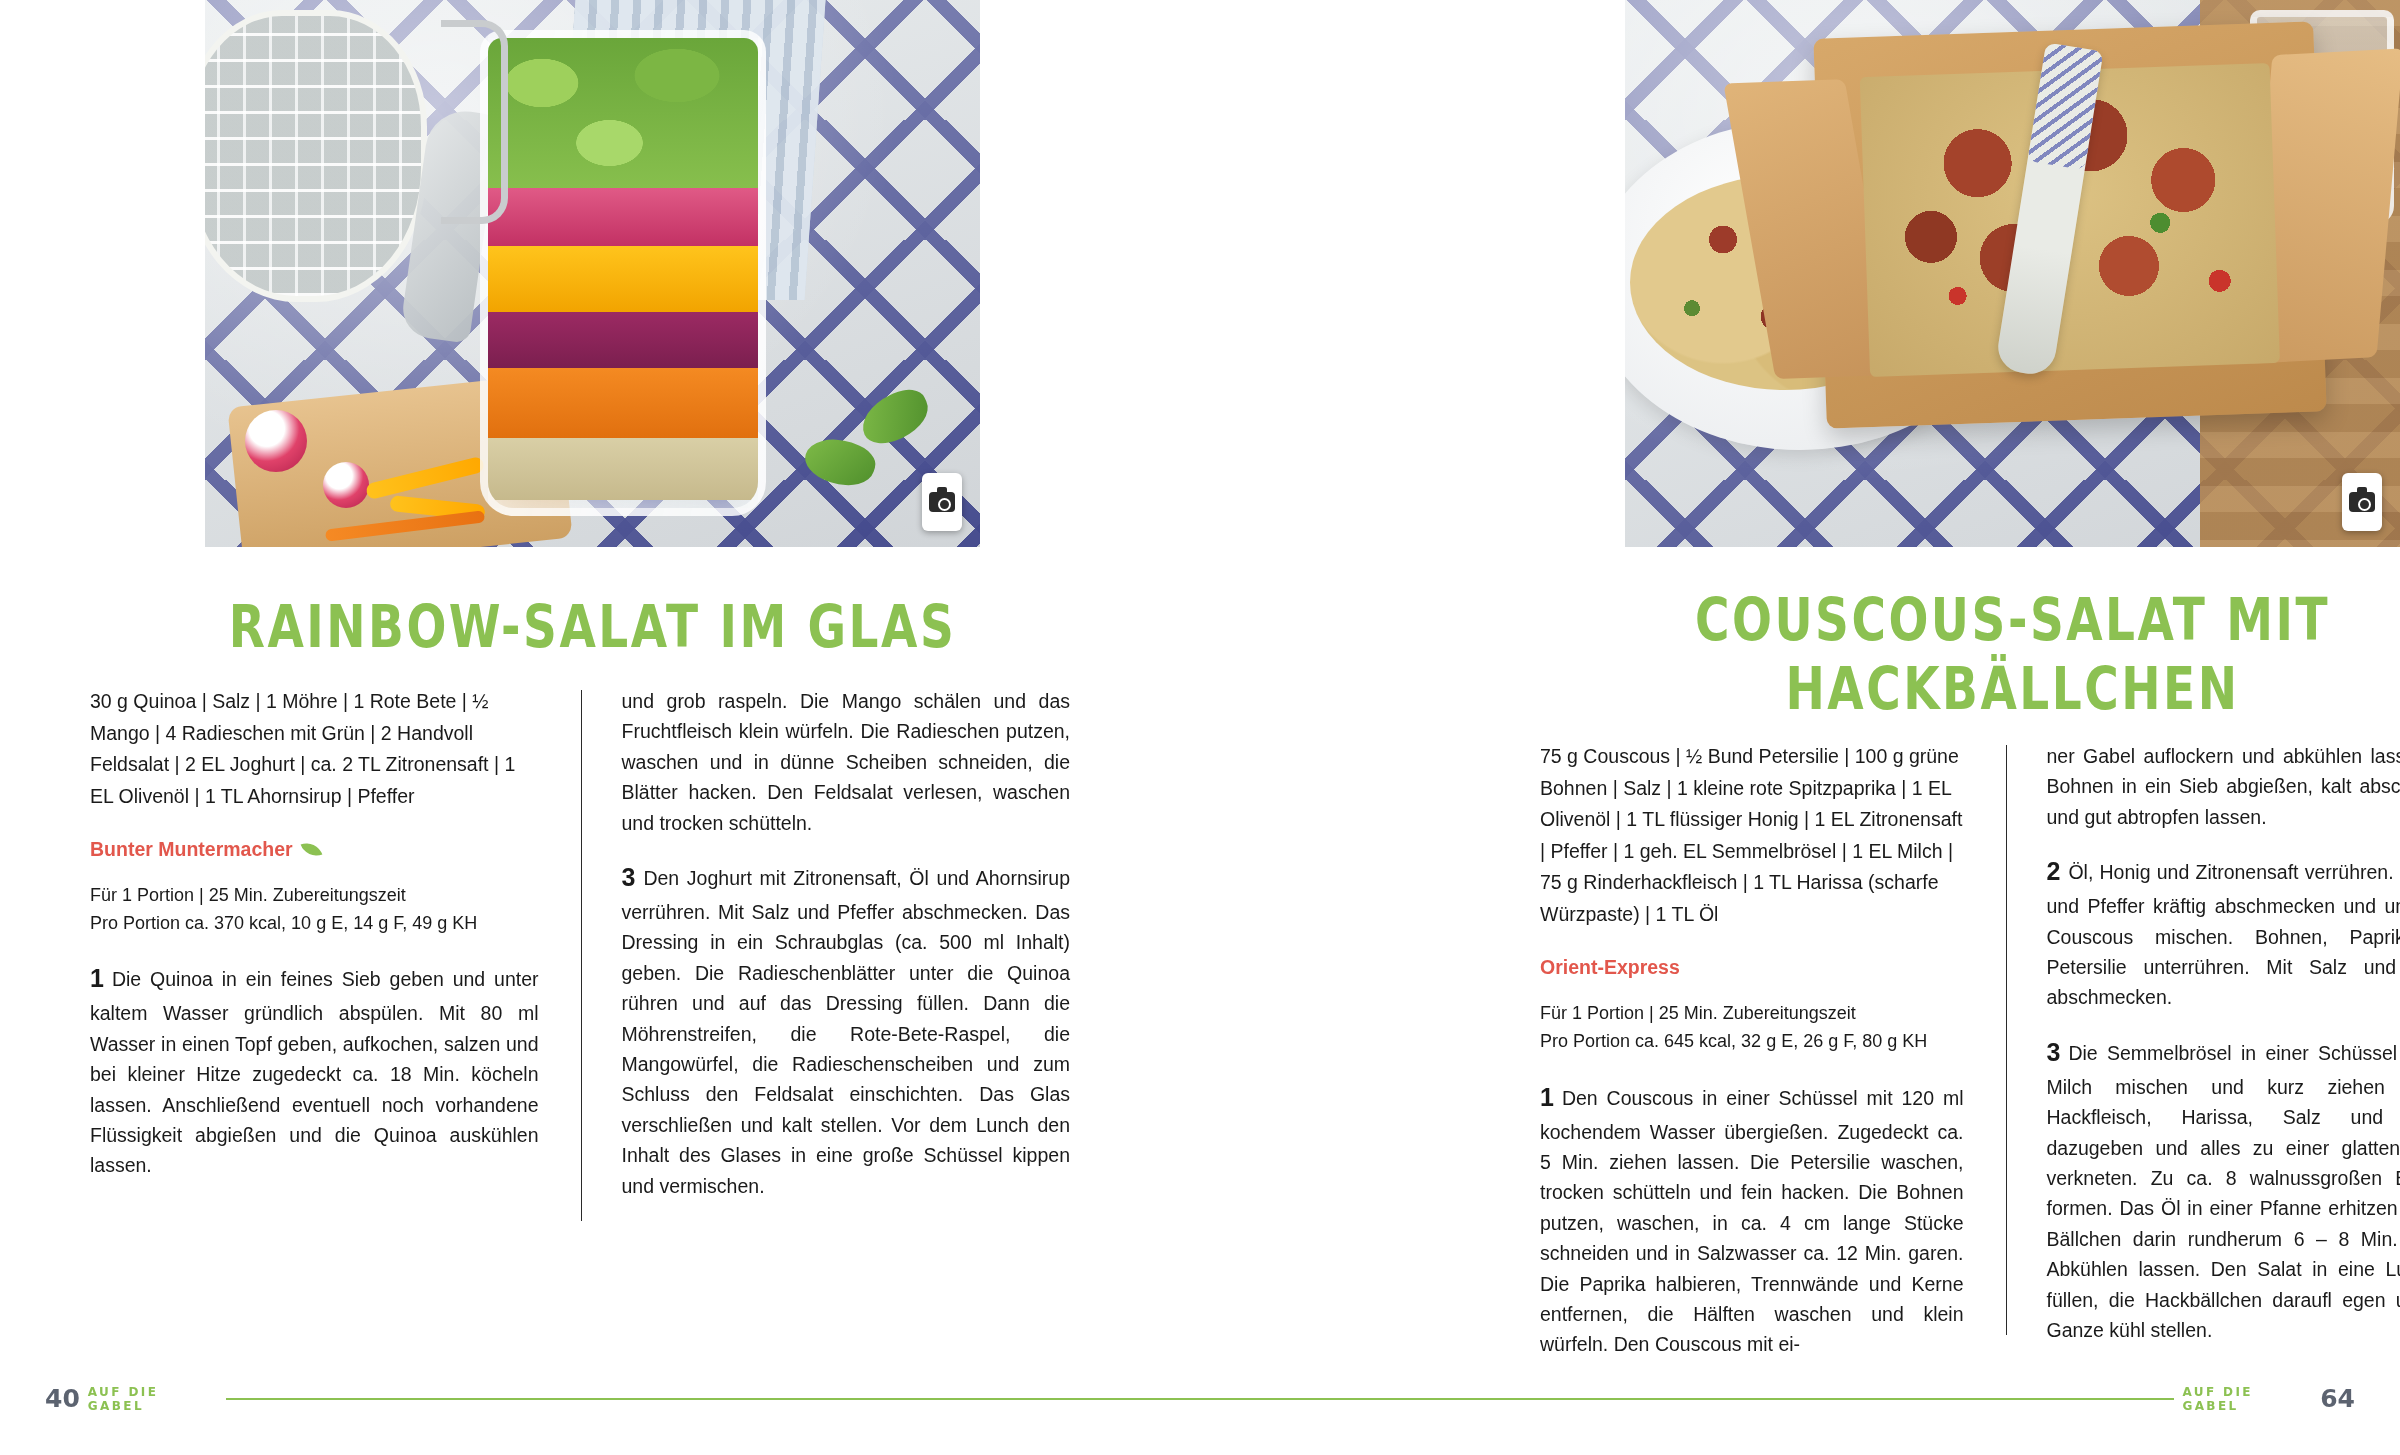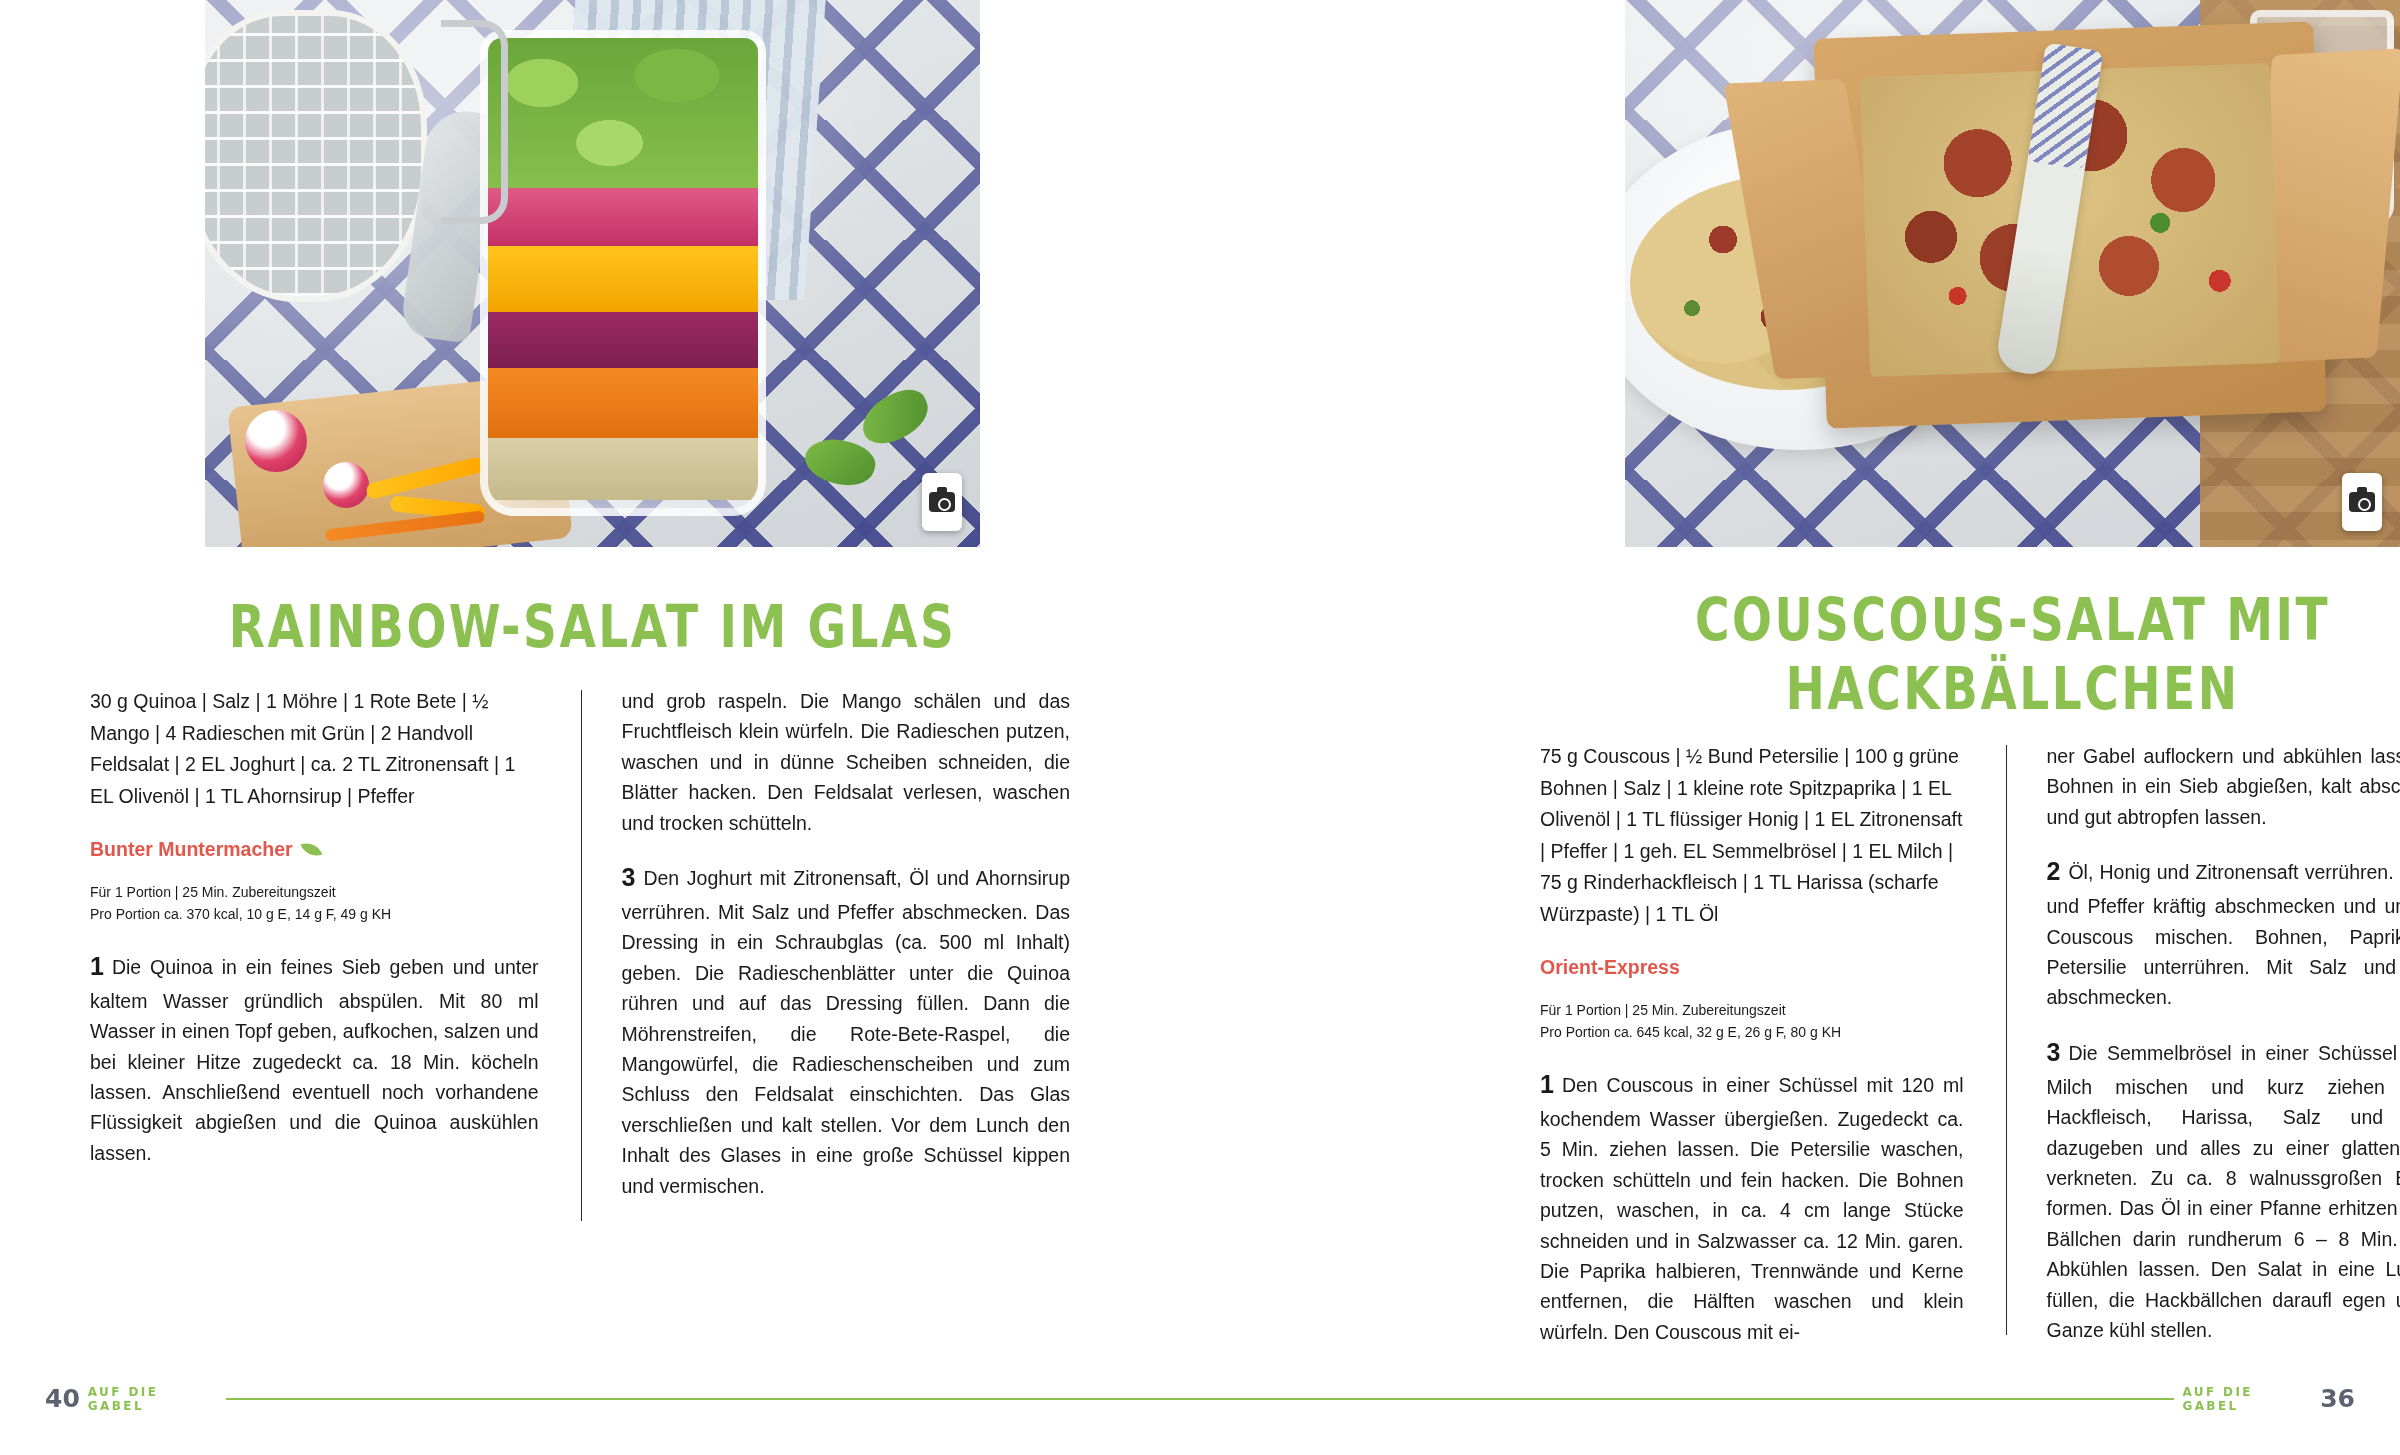--- a/index.html
+++ b/index.html
@@ -329,21 +329,21 @@
   }
   .leaf-icon {
     display: inline-block;
     width: 17px;
     height: 17px;
     background: #8cc152;
     border-radius: 0 100% 0 100%;
     transform: rotate(-20deg);
   }
   .meta {
-    font-size: 14px;
+    font-size: 18px;
     line-height: 1.58;
     margin: 0 0 22px 0;
   }
   .step {
     margin: 0 0 20px 0;
     font-size: 19.5px;
     line-height: 1.56;
     text-align: justify;
   }
   .step-num {
@@ -512,17 +512,17 @@
         </p>
         <p class="step">
           <span class="step-num">3</span><span>Die Semmelbrösel in einer Schüssel mit der Milch mischen und kurz ziehen lassen. Hackfleisch, Harissa, Salz und Pfeffer dazugeben und alles zu einer glatten Masse verkneten. Zu ca. 8 walnussgroßen Bällchen formen. Das Öl in einer Pfanne erhitzen und die Bällchen darin rundherum 6 – 8 Min. braten. Abkühlen lassen. Den Salat in eine Lunchbox füllen, die Hackbällchen daraufl egen und das Ganze kühl stellen.</span>
         </p>
       </div>
     </div>
 
     <div class="footer footer-right">
       <span class="rule rule-right"></span>
       <span class="running">AUF DIE GABEL</span>
-      <span class="folio">36</span>
+      <span class="folio">64</span>
     </div>
   </div>
 
 </div>
 
 </body></html>

